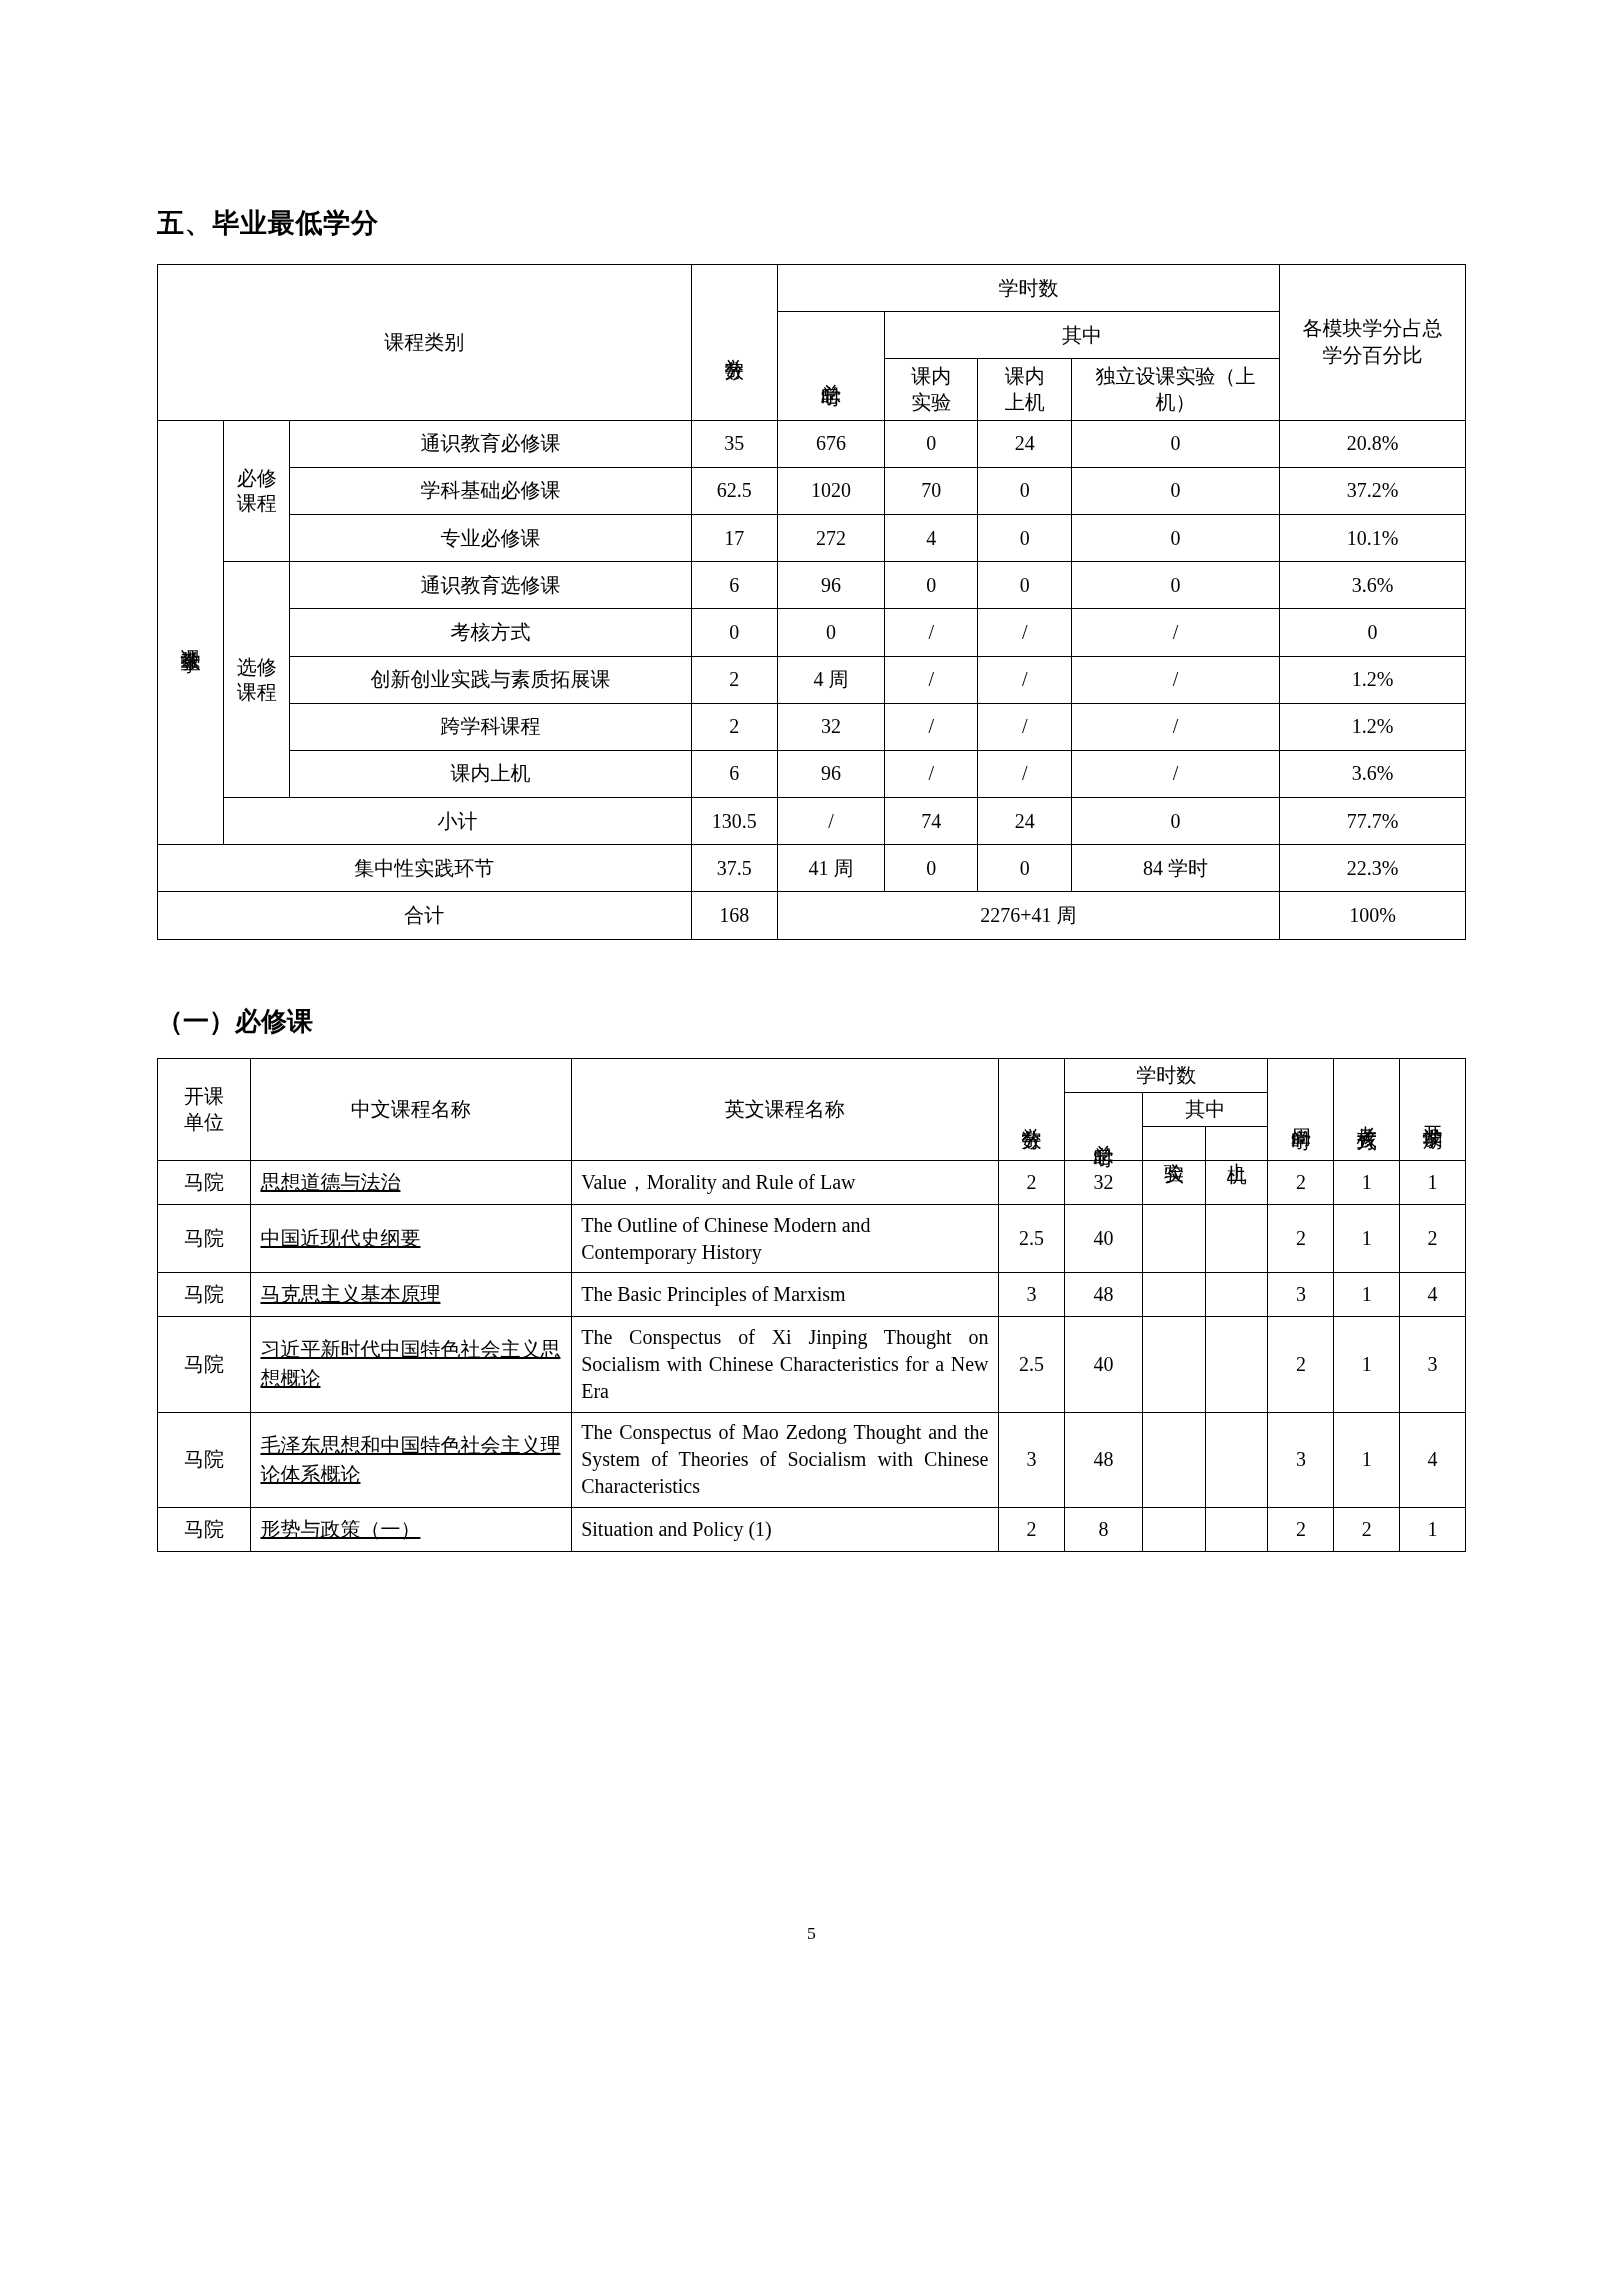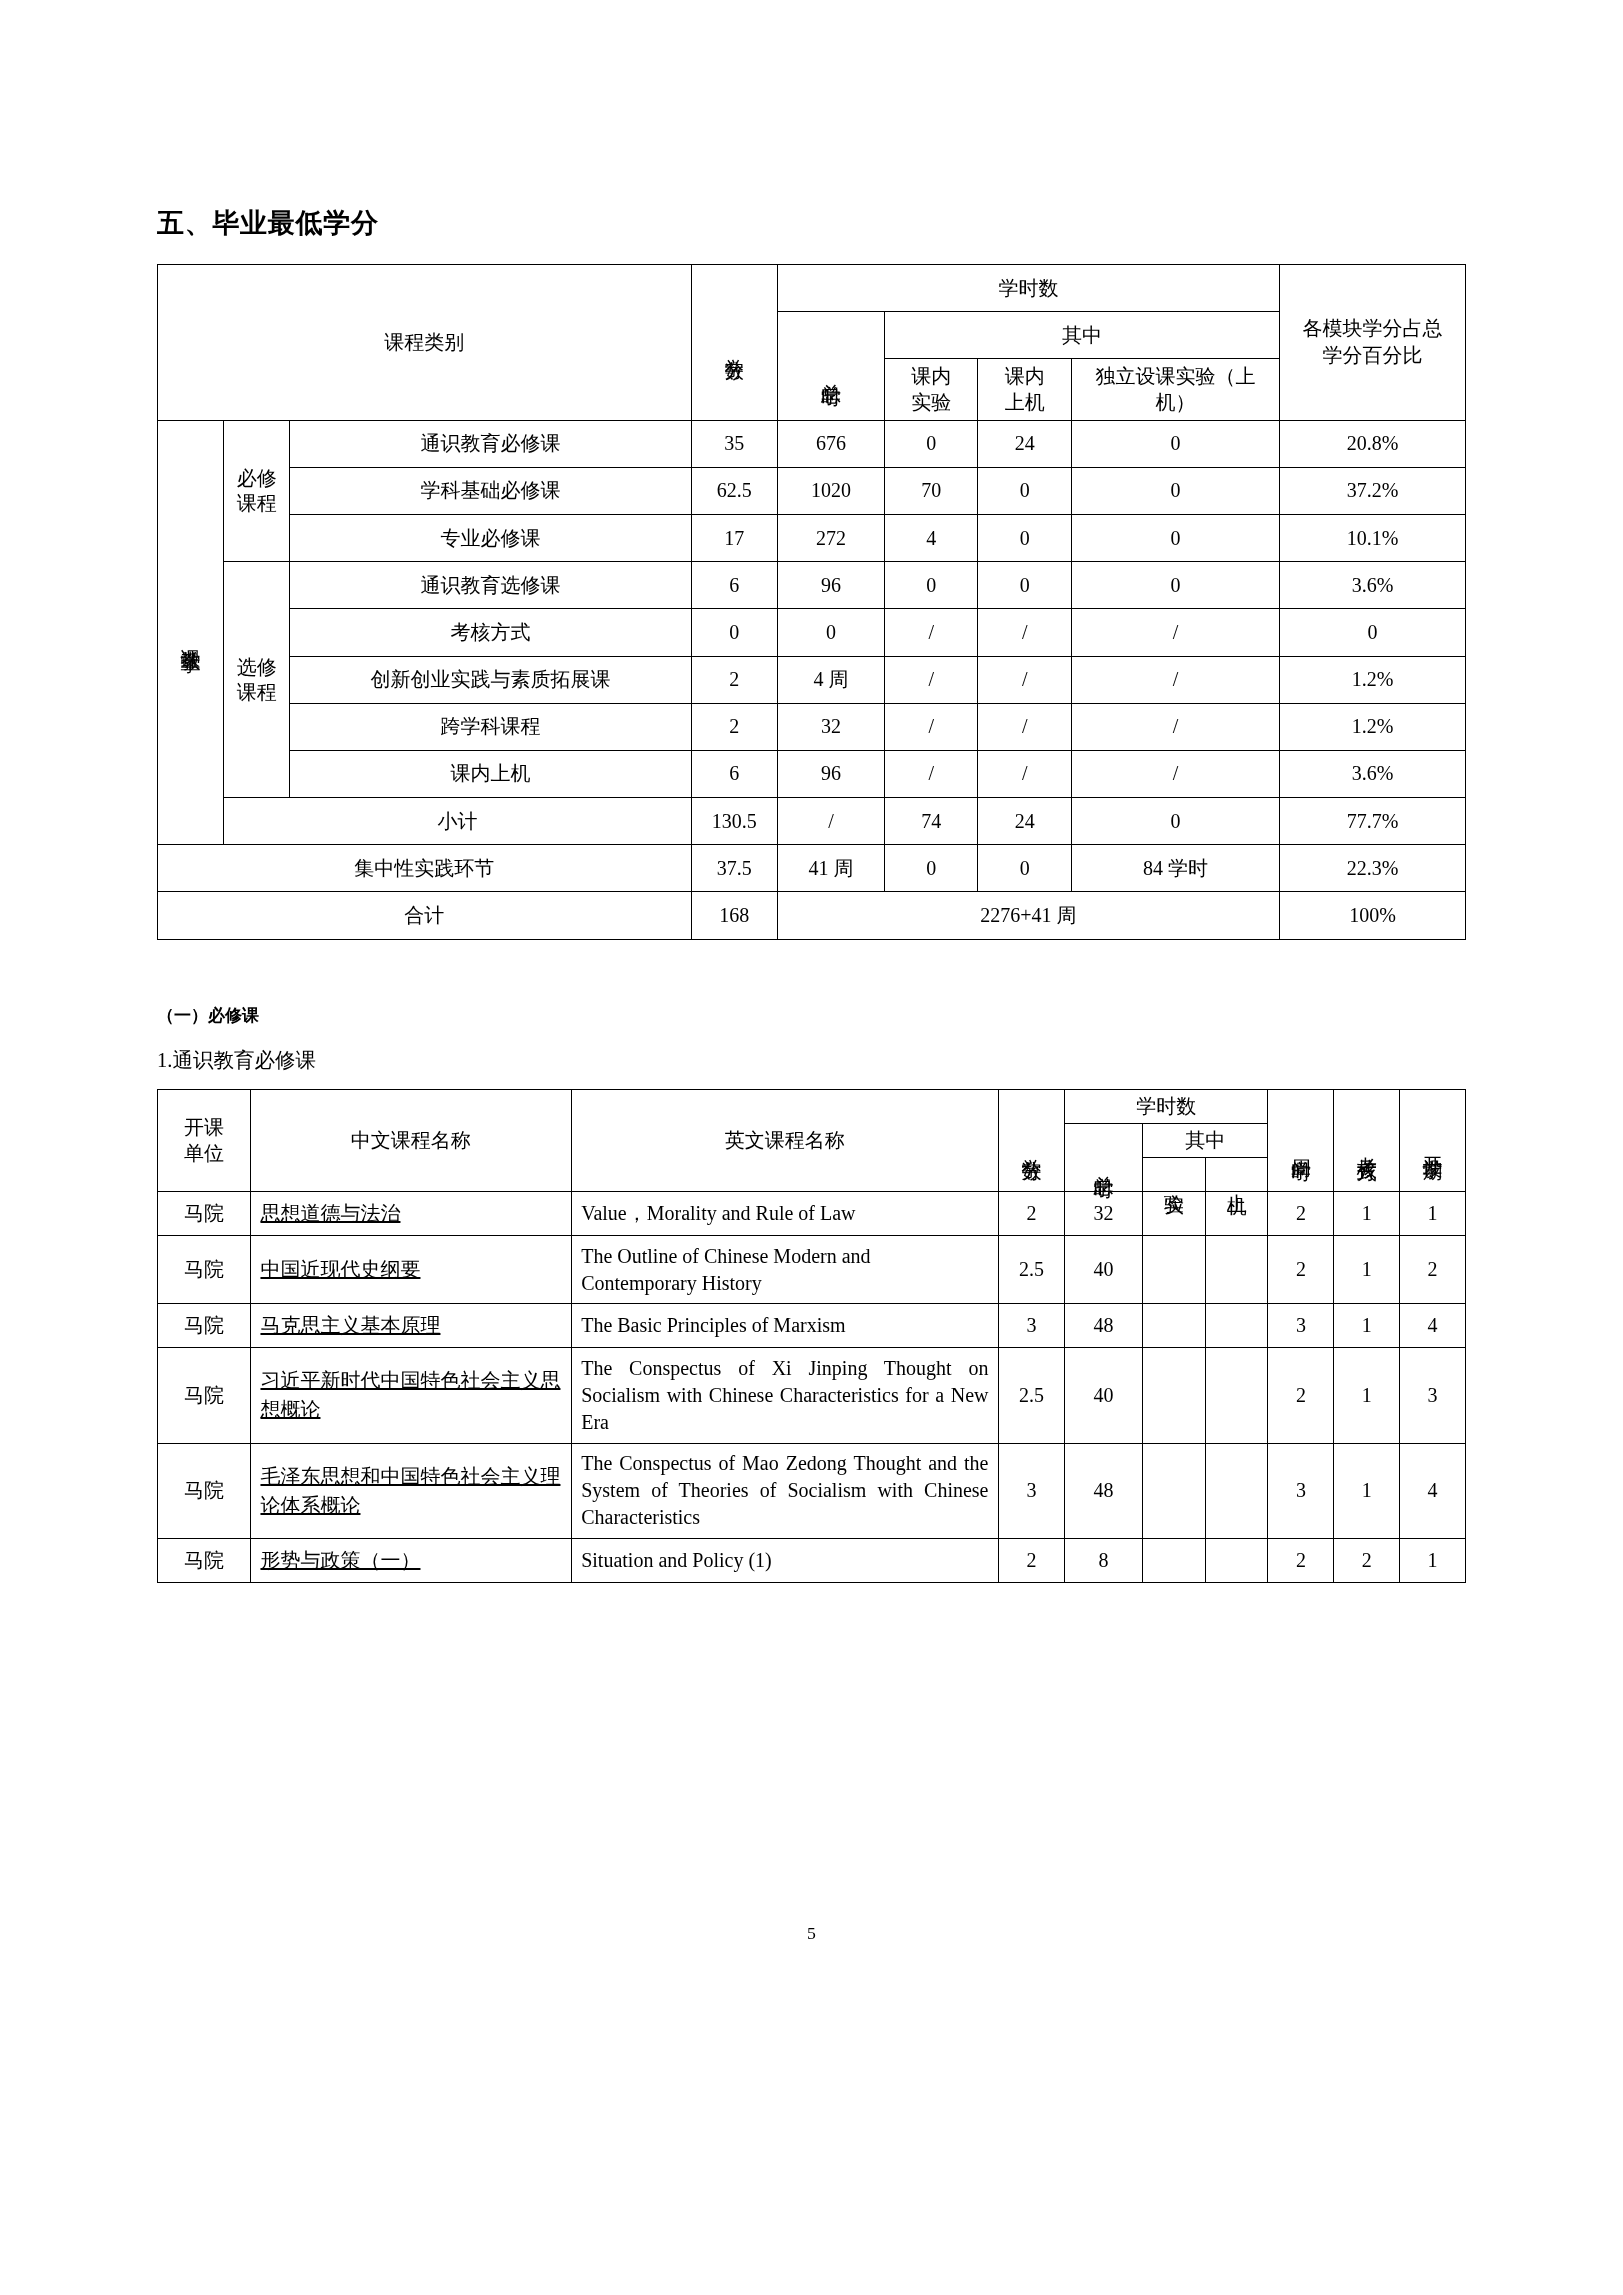--- a/index.html
+++ b/index.html
@@ -22,21 +22,21 @@
   .h-section {
     font-family: "Liberation Sans", sans-serif;
     font-weight: bold;
     font-size: 27px;
     letter-spacing: 0.7px;
     margin: 0 0 23px 0;
   }
   .h-sub {
     font-family: Liberation Serif, serif;
     font-weight: bold;
-    font-size: 17px;
+    font-size: 26px;
     margin: 0 0 19px 0;
   }
   .h-small {
     font-family: "Liberation Serif", serif;
     font-size: 20.5px;
     margin: 0 0 15px 0;
   }
   .spacer-60 { height: 41px; }
   .spacer-34 { height: 23px; }
 
@@ -245,21 +245,20 @@
     </tbody>
   </table>
 
   <div class="spacer-60"></div>
 
 
   <div class="spacer-34"></div>
 
   <div class="h-sub">（一）必修课</div>
 
-  <div class="h-small">1.通识教育必修课</div>
 
   <table class="t2">
     <colgroup>
       <col style="width:89px">
       <col style="width:307px">
       <col style="width:409px">
       <col style="width:63px">
       <col style="width:75px">
       <col style="width:60px">
       <col style="width:60px">

